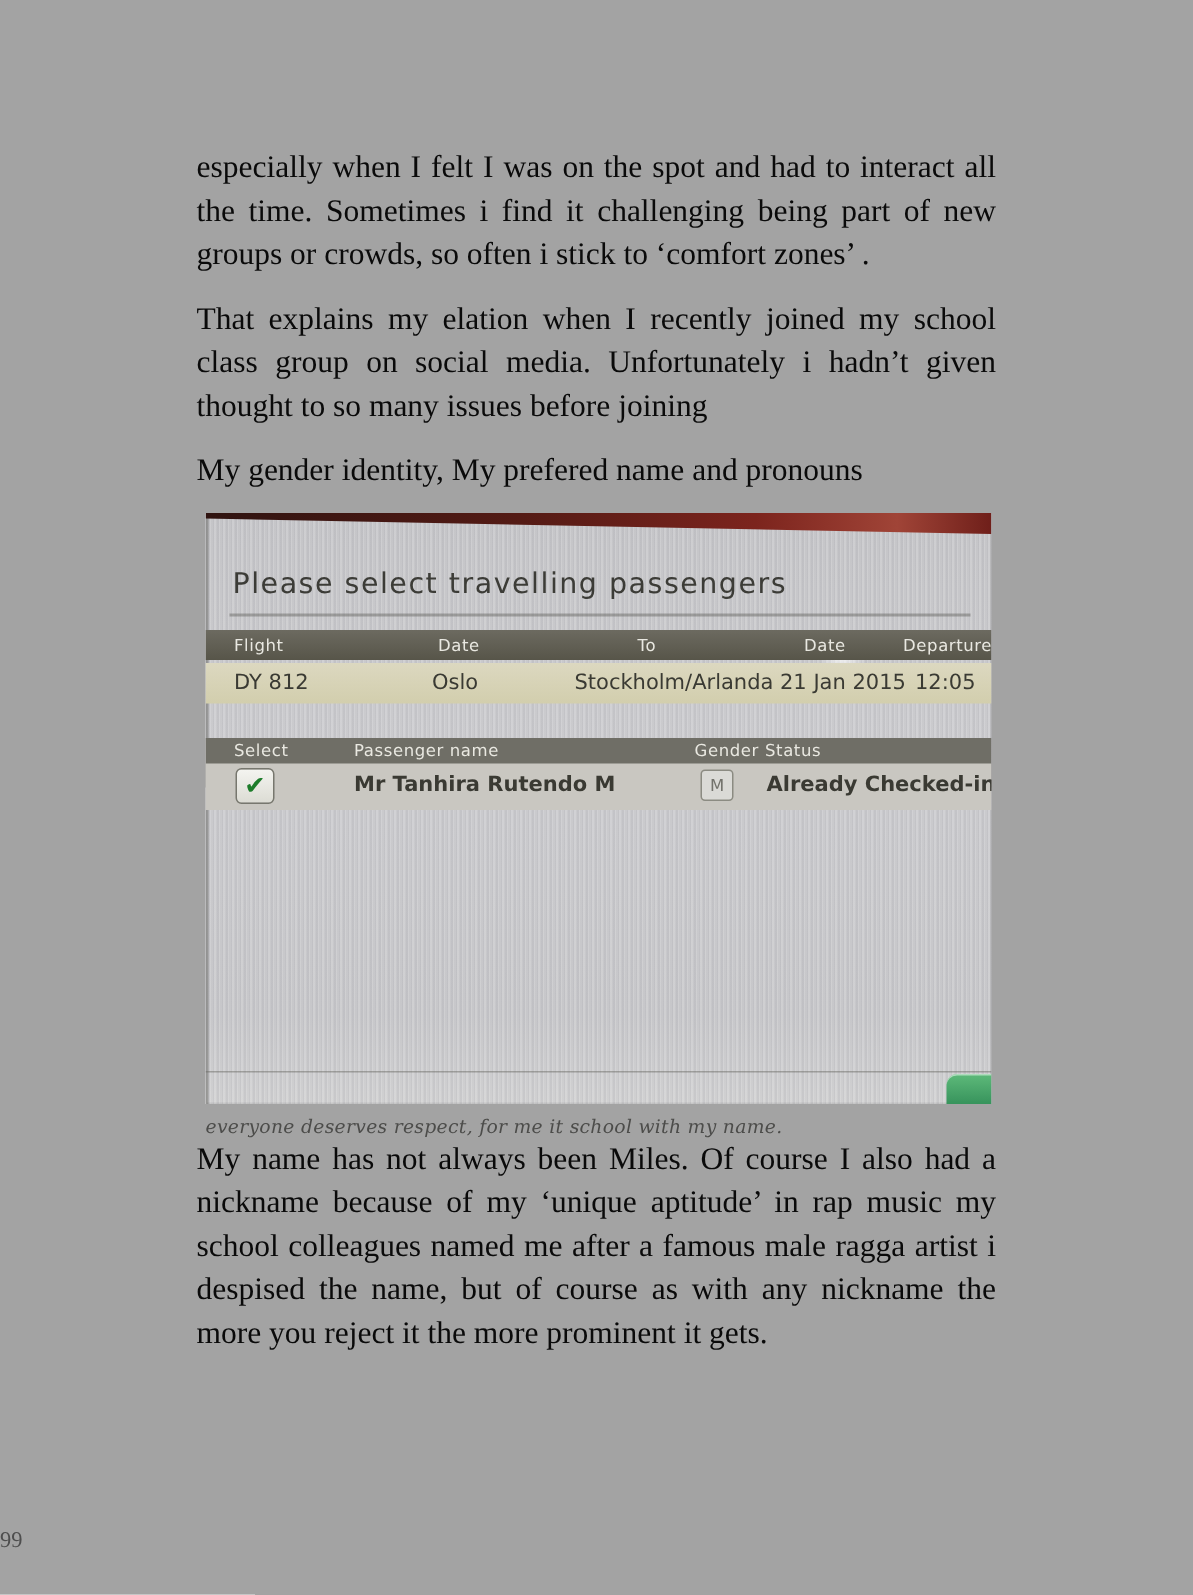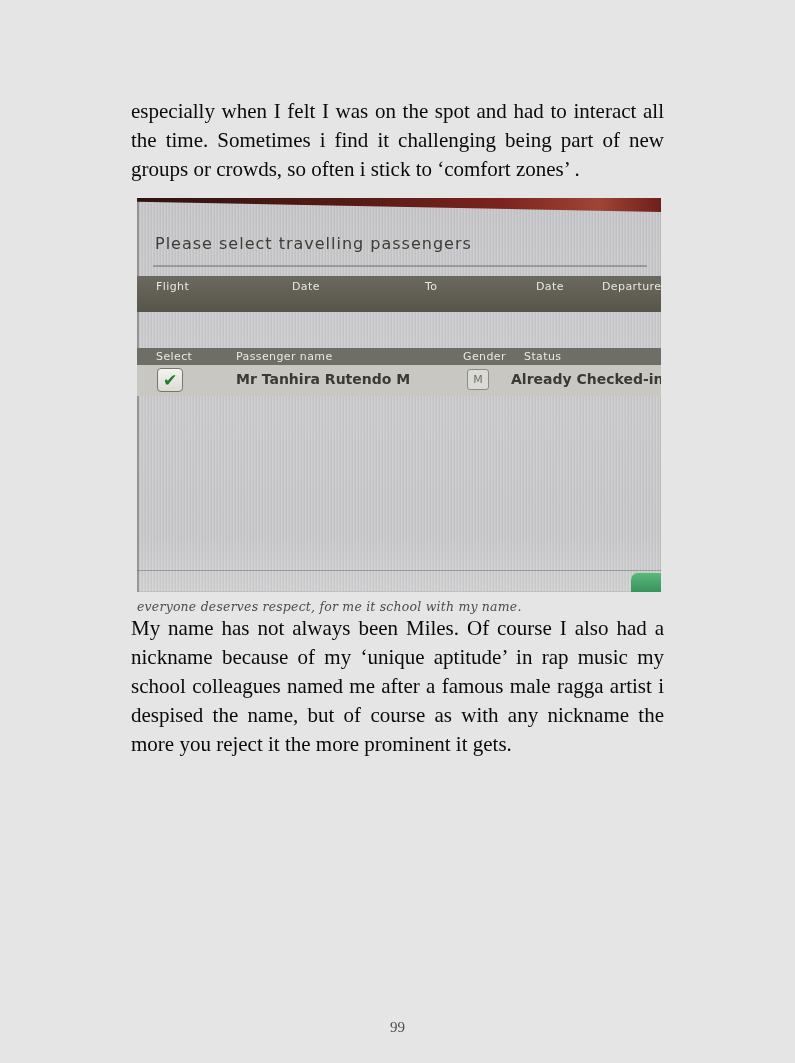--- a/index.html
+++ b/index.html
@@ -1,97 +1,106 @@
 <!DOCTYPE html>
 <html><head>
 <meta charset="utf-8">
 <style>
   html,body{margin:0;padding:0;width:795px;height:1063px;background:#ffffff;}
-  .page{position:absolute;inset:0;background:#e5e5e5;overflow:hidden;
+  .page{position:absolute;inset:0;background:#a3a3a3;overflow:hidden;
         font-family:"Liberation Serif",serif;color:#0a0a0a;}
   .content{position:absolute;left:131px;top:97px;width:533px;}
   p.body{margin:0 0 14px 0;font-size:21px;line-height:29px;text-align:justify;
          text-justify:inter-word;color:#0a0a0a;}
   p.nojust{text-align:left;}
 
   
   .photo{position:relative;width:524px;height:394px;margin:5px 0 0 6px;
          background:
            radial-gradient(circle at 81% 24%, rgba(255,255,255,.85) 0px, rgba(255,255,255,.5) 6px, rgba(255,255,255,0) 16px),
            repeating-linear-gradient(90deg, rgba(255,255,255,.14) 0 1px, rgba(0,0,0,0) 1px 2px, rgba(118,118,130,.08) 2px 3px),
            linear-gradient(180deg,#c5c5c8 0%,#cbcbce 40%,#c7c7ca 85%,#d0d0d1 100%);
          box-shadow: inset 2px 0 0 rgba(60,60,55,.35), inset 0 0 0 1px rgba(0,0,0,.07);
          overflow:hidden;}
   .bezel{position:absolute;top:0;left:0;right:0;height:14px;
          background:linear-gradient(90deg,#2f1310 0%,#541b15 40%,#7c241d 70%,#a04437 88%,#6f1f1a 100%);
          clip-path:polygon(0 0,100% 0,100% 100%,0 26%);}
   .k-title{position:absolute;left:18px;top:36px;font-family:"DejaVu Sans",sans-serif;
-           font-size:16px;letter-spacing:1px;color:#3c3c37;}
+           font-size:19px;letter-spacing:1px;color:#3c3c37;}
   .k-rule{position:absolute;left:16px;top:67px;width:494px;height:2px;background:rgba(95,95,90,.45);}
 
   .bar{position:absolute;left:0;width:100%;}
   .bar span{position:absolute;font-family:"DejaVu Sans",sans-serif;white-space:nowrap;}
-  .t1-head{top:78px;height:36px;background:linear-gradient(180deg,#6c6a60,#575549);}
+  .t1-head{top:78px;height:20px;background:linear-gradient(180deg,#6c6a60,#575549);}
   .t1-head span{top:4px;font-size:11px;color:#e9e8e1;letter-spacing:.4px;}
   .t1-row{top:100px;height:27px;background:linear-gradient(180deg,#dcd8c0,#d2cead);}
   .t1-row span{top:5px;font-size:14px;color:#3a3a33;}
   .t2-head{top:150px;height:33px;background:#6f6e66;}
   .t2-head span{top:2px;font-size:11px;color:#e9e8e1;letter-spacing:.4px;}
   .t2-row{top:167px;height:31px;background:#c9c7c1;}
   .t2-row span.txt{top:6px;font-size:14px;color:#3a3a33;font-weight:bold;}
 
   .t1-head .c-flight{left:19px}.t1-head .c-from{left:155px}.t1-head .c-to{left:288px}
   .t1-head .c-date{left:399px}.t1-head .c-departure{left:465px}
   .t1-row .c-flight{left:19px}.t1-row .c-from{left:151px}.t1-row .c-to{left:246px}
   .t1-row .c-date{left:383px}.t1-row .c-departure{left:473px}
   .t2-head .c-select{left:19px}.t2-head .c-pname{left:99px}
-  .t2-head .c-gender{left:326px}.t2-head .c-status{left:387px}
+  .t2-head .c-gender{left:326px}.t2-head .c-status{left:373px}
   .t2-row .c-pname{left:99px}.t2-row .c-status{left:374px}
 
   .checkbox{position:absolute;left:20px;top:3px;width:26px;height:24px;box-sizing:border-box;
             background:linear-gradient(180deg,#f4f4f0,#dcdcd4);border:1px solid #77776e;
             border-radius:4px;display:flex;align-items:center;justify-content:center;}
   .checkbox .check{color:#1d7c2a;font-size:17px;font-weight:bold;line-height:1;
                    font-family:"DejaVu Sans",sans-serif;}
   .gender-box{position:absolute;left:330px;top:4px;width:22px;height:21px;box-sizing:border-box;
               background:#dadad6;border:1px solid #8b8b82;border-radius:3px;color:#72726b;
               font:11px "DejaVu Sans",sans-serif;display:flex;align-items:center;justify-content:center;}
   .hairline{position:absolute;left:0;top:372px;width:100%;height:1px;background:rgba(105,105,100,.5);}
   .green-btn{position:absolute;right:0;bottom:0;width:30px;height:20px;
              background:linear-gradient(180deg,#5eba7a,#37935c);
              border-top-left-radius:7px;box-shadow:inset 0 1px 0 rgba(255,255,255,.5);}
 
   .caption{margin:7px 0 0 6px;font-family:"DejaVu Serif",serif;font-style:italic;
            font-size:12.5px;color:#4c4c4a;letter-spacing:.2px;}
   .after1{margin-top:33px;}
-  .pageno{position:absolute;left:0;right:0;bottom:27px;text-align:center;
+  .pageno{position:absolute;left:0;right:0;bottom:27px;
           font-family:"Liberation Serif",serif;font-size:15px;color:#4e4e4e;}
 </style>
 </head>
 <body>
 
 <div class="page">
   <div class="content">
 
     <p class="body">especially when I felt I was on the spot and had to interact all the time. Sometimes i find it challenging  being part of new groups or crowds, so often i stick to ‘comfort zones’ .</p>
+    <p class="body">That explains my elation when I recently joined my  school class group on social media. Unfortunately  i hadn’t given thought to so many issues before  joining</p>
+    <p class="body nojust">My gender identity, My prefered name and pronouns</p>
 
     <figure class="photo" style="margin-top:5px">
       <div class="bezel"></div>
 
       <div class="k-title">Please select travelling passengers</div>
       <div class="k-rule"></div>
 
       <div class="bar t1-head">
         <span class="c-flight">Flight</span>
         <span class="c-from">Date</span>
         <span class="c-to">To</span>
         <span class="c-date">Date</span>
         <span class="c-departure">Departure</span>
       </div>
 
+      <div class="bar t1-row">
+        <span class="c-flight">DY 812</span>
+        <span class="c-from">Oslo</span>
+        <span class="c-to">Stockholm/Arlanda</span>
+        <span class="c-date">21 Jan 2015</span>
+        <span class="c-departure">12:05</span>
+      </div>
 
       <div class="bar t2-head">
         <span class="c-select">Select</span>
         <span class="c-pname">Passenger name</span>
         <span class="c-gender">Gender</span>
         <span class="c-status">Status</span>
       </div>
 
       <div class="bar t2-row">
         <div class="checkbox">

